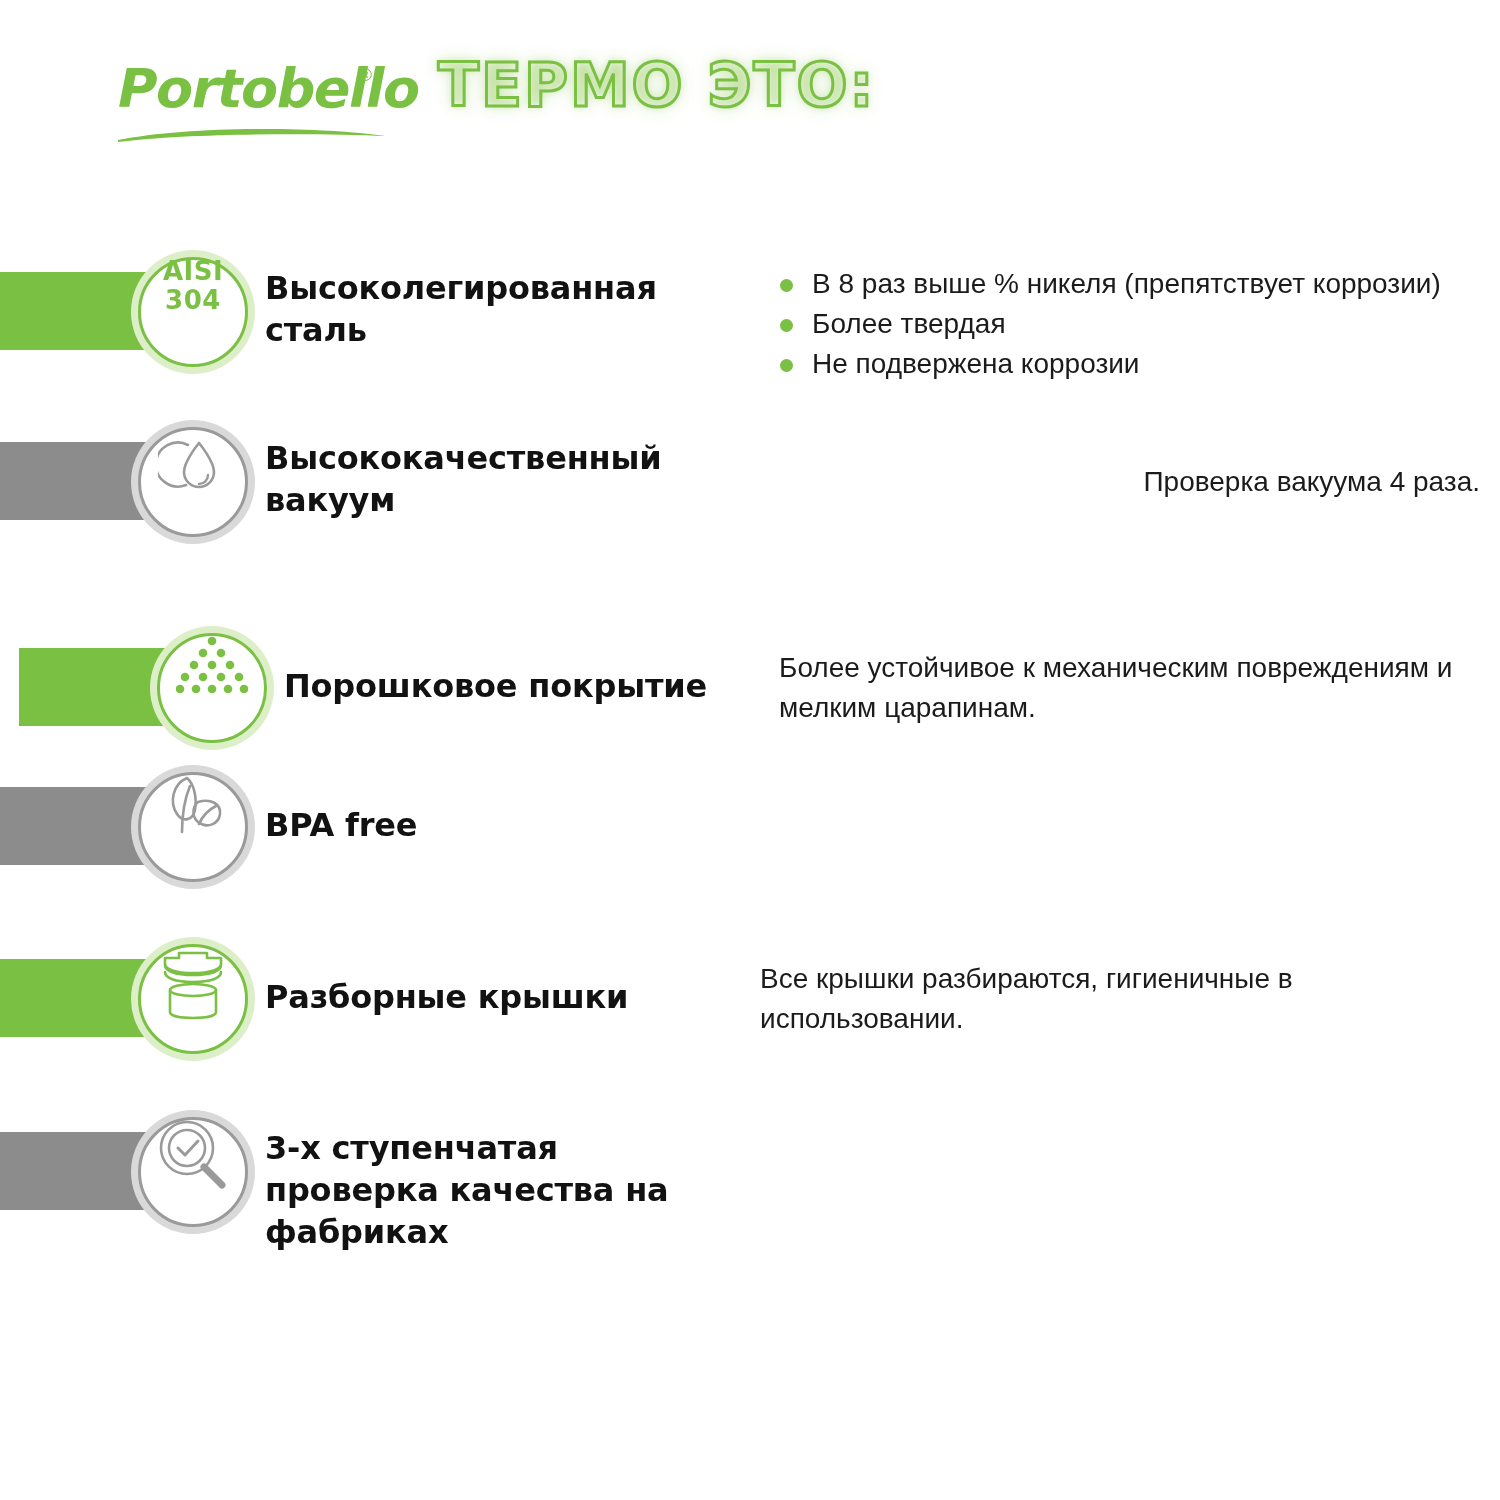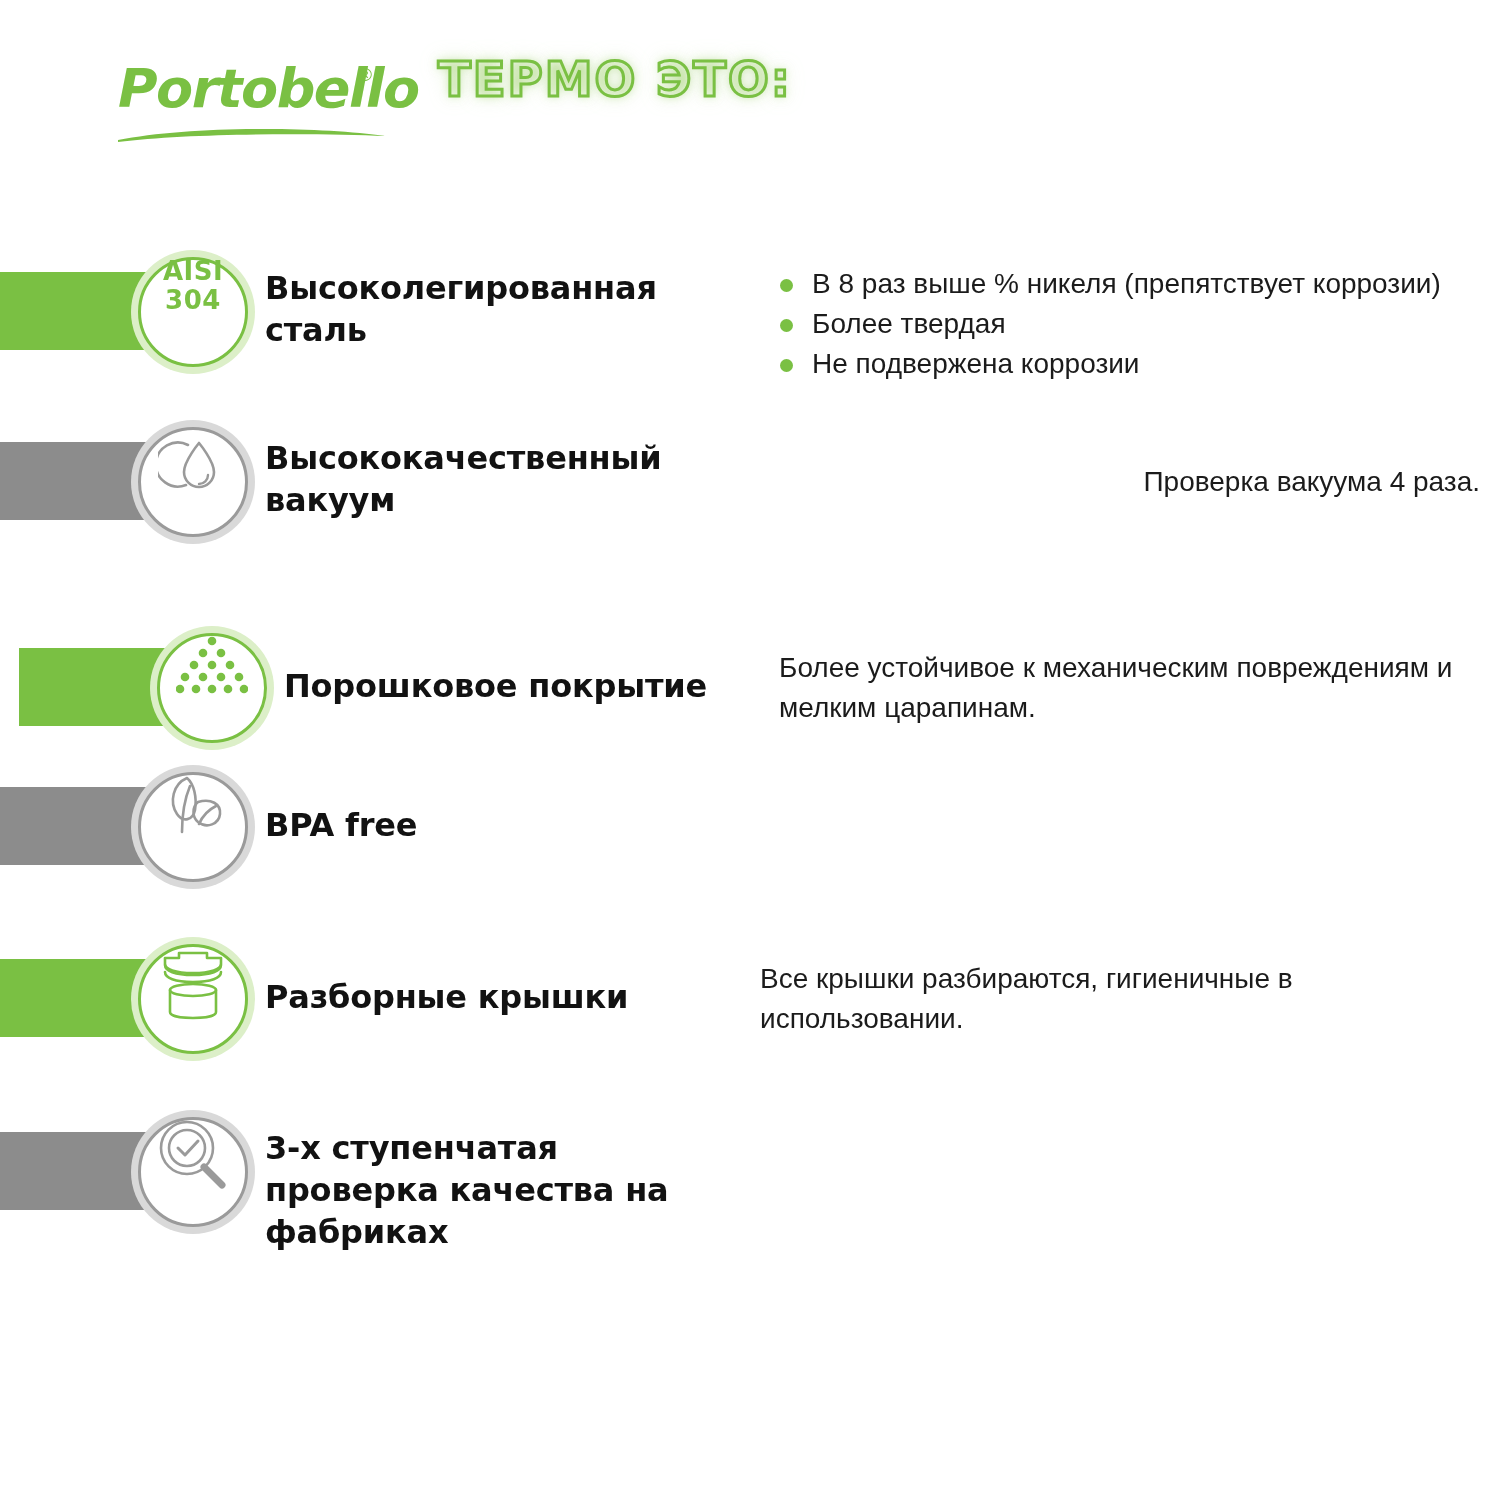--- a/index.html
+++ b/index.html
@@ -60,21 +60,21 @@
     width: 268px;
     height: 18px;
   }
 
   .title {
     position: absolute;
     left: 438px;
     top: 55px;
     font-family: "DejaVu Sans", sans-serif;
     font-weight: bold;
-    font-size: 48px;
+    font-size: 60px;
     letter-spacing: 2px;
     line-height: 1;
     color: transparent;
     -webkit-text-stroke: 3px #7ac043;
     text-shadow:
       0 0 10px rgba(160, 208, 110, 0.55),
       0 0 20px rgba(186, 222, 152, 0.40);
     white-space: nowrap;
   }
 

